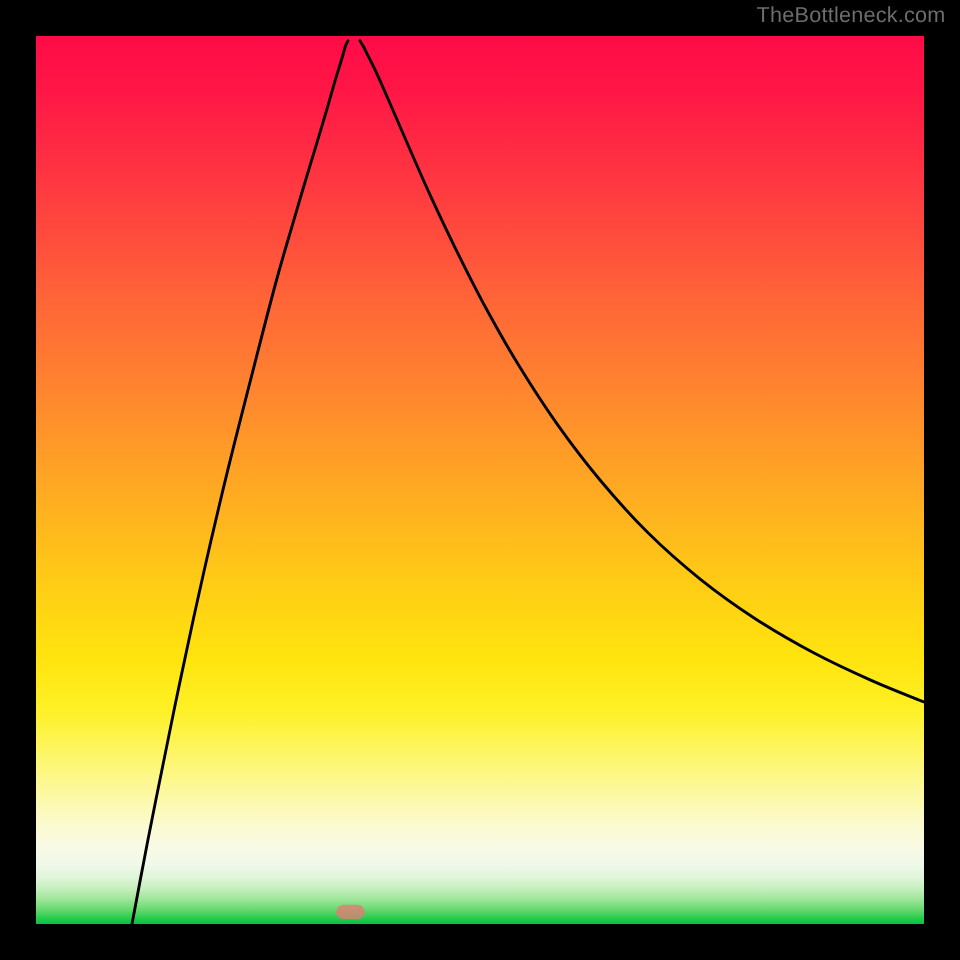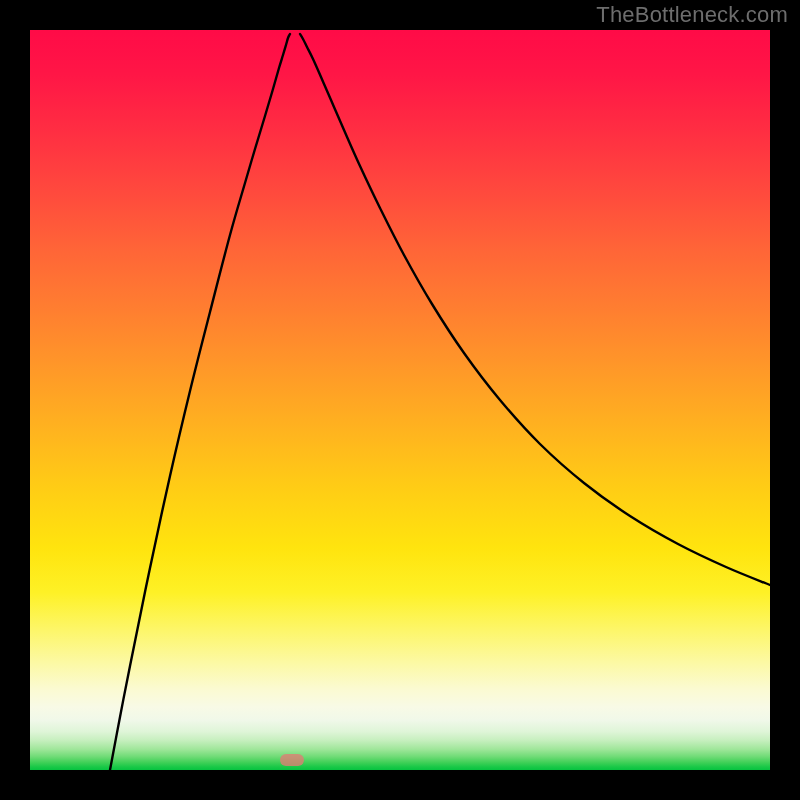--- a/index.html
+++ b/index.html
@@ -15,21 +15,21 @@
     position: absolute;
     left: 0; top: 0;
     width: 800px; height: 800px;
     background: #000;
   }
   .watermark {
     position: absolute;
     top: 2px;
     right: 12px;
     color: #6d6d6d;
-    font-size: 22px;
+    font-size: 18px;
     font-weight: 500;
     letter-spacing: 0.2px;
   }
   .plot {
     position: absolute;
     left: 30px;
     top: 30px;
     width: 740px;
     height: 740px;
     

